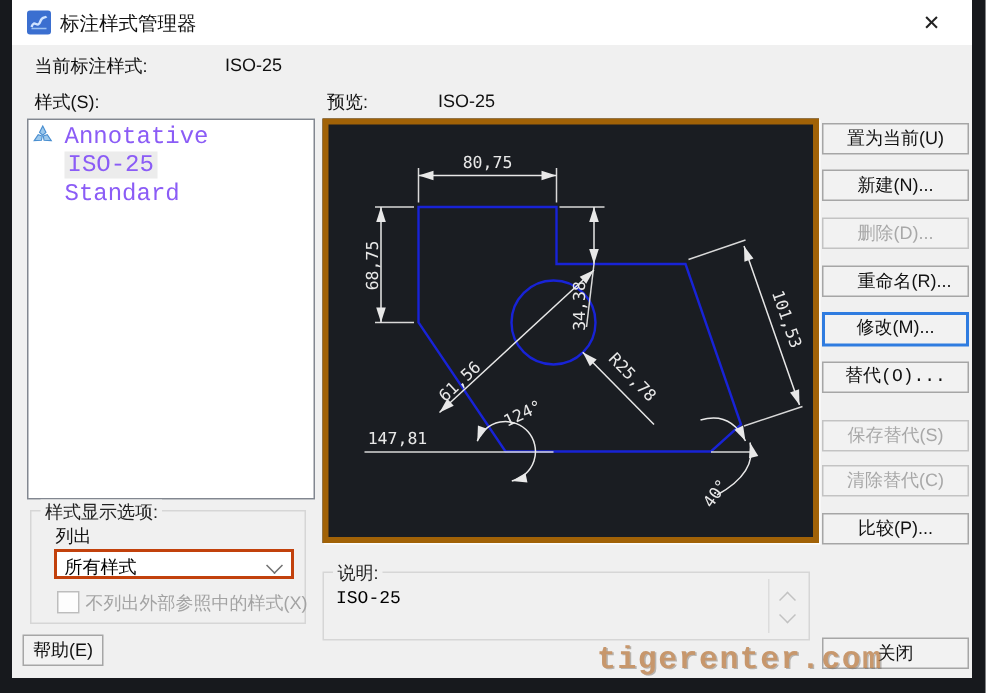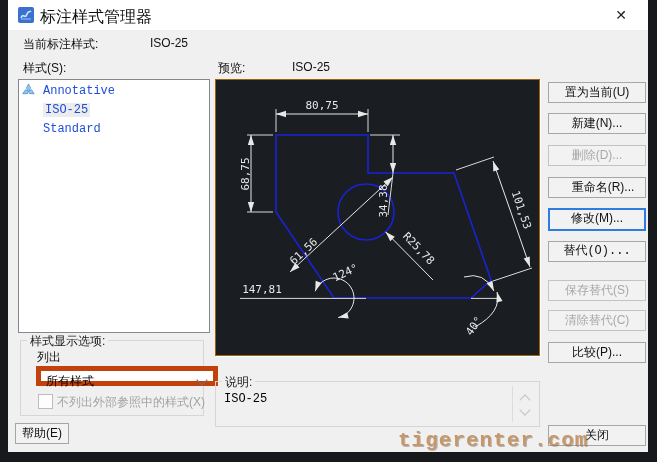--- a/index.html
+++ b/index.html
@@ -2,42 +2,42 @@
 <html><head>
 <meta charset="utf-8">
 <style>
   html,body{margin:0;padding:0;}
   body{width:657px;height:462px;position:relative;background:#17191d;overflow:hidden;
        font-family:"Liberation Sans","DejaVu Sans",sans-serif;-webkit-font-smoothing:none;}
   .dialog{position:absolute;left:8px;top:0;width:640px;height:452px;background:#f0f0f0;}
   .titlebar{position:absolute;left:0;top:0;width:640px;height:30px;background:#ffffff;}
   .app-icon{position:absolute;left:10px;top:7px;width:16px;height:16px;border-radius:2px;background:#3b6fd0;}
   .app-icon svg{position:absolute;left:0;top:0;}
-  .title-text{position:absolute;left:32px;top:7px;font-size:16px;color:#111;}
+  .title-text{position:absolute;left:32px;top:7px;font-size:13px;color:#111;}
   .close-btn{position:absolute;right:8px;top:0;width:38px;height:30px;text-align:center;line-height:30px;font-size:14px;color:#222;cursor:pointer;}
   .row-current{position:absolute;left:15px;top:36px;font-size:12px;color:#111;}
   .row-current .val{position:absolute;left:127px;top:0;white-space:nowrap;}
   .lbl{font-size:12px;color:#111;white-space:nowrap;}
   .styles-label{position:absolute;left:15px;top:60px;}
   .listbox{position:absolute;left:10px;top:79px;width:190px;height:252px;background:#ffffff;border:1px solid #828790;}
-  .list-item{position:relative;height:16px;line-height:16px;padding-left:24px;font-family:"Liberation Mono","DejaVu Sans Mono",monospace;font-size:12px;color:#1d4ed8;margin-top:3px;}
+  .list-item{position:relative;height:16px;line-height:16px;padding-left:24px;font-family:"Liberation Mono","DejaVu Sans Mono",monospace;font-size:16px;color:#8b5cf6;margin-top:3px;}
   .list-item .ann-icon{position:absolute;left:2px;top:0px;width:15px;height:15px;}
   .list-item.selected .txt{background:#ececec;padding:0 2px;}
   .groupbox{position:absolute;border:1px solid #d6d6d6;}
   .groupbox .group-label{position:absolute;top:-8px;left:6px;background:#f0f0f0;padding:0 3px;font-size:12px;color:#222;white-space:nowrap;}
   .gb-options{left:12px;top:340px;width:182px;height:74px;}
   .list-label{position:absolute;left:16px;top:8px;font-size:12px;color:#111;}
-  .dropdown{position:absolute;left:15px;top:25px;width:182px;height:20px;background:#fff;border:5px solid #c2410c;font-size:12px;color:#000;line-height:20px;padding-left:5px;box-sizing:border-box;cursor:pointer;}
+  .dropdown{position:absolute;left:15px;top:25px;width:160px;height:20px;background:#fff;border:2px solid #c2410c;font-size:12px;color:#000;line-height:20px;padding-left:5px;box-sizing:border-box;cursor:pointer;}
   .dd-chevron{position:absolute;right:7px;top:5px;width:7px;height:7px;border-right:1.6px solid #6f6f6f;border-bottom:1.6px solid #6f6f6f;transform:rotate(45deg);}
   .checkbox-row{position:absolute;left:17px;top:53px;height:14px;}
   .checkbox-box{position:absolute;left:0;top:0;width:13px;height:13px;background:#fdfdfd;border:1px solid #bdbdbd;}
   .checkbox-label{position:absolute;left:19px;top:0;font-size:12px;color:#a3a3a3;white-space:nowrap;}
   .preview-label-row{position:absolute;left:210px;top:60px;font-size:12px;color:#111;}
   .preview-label-row .val{position:absolute;left:74px;top:0;white-space:nowrap;}
-  .preview-panel{position:absolute;left:207px;top:79px;width:323px;height:275px;background:#1a1d22;border:1px solid #a16207;box-shadow:1px 1px 0 #fdfdfd;}
+  .preview-panel{position:absolute;left:207px;top:79px;width:323px;height:275px;background:#1a1d22;border:4px solid #a16207;box-shadow:1px 1px 0 #fdfdfd;}
   .gb-desc{left:207px;top:381px;width:323px;height:44px;}
   .desc-text{position:absolute;left:8px;top:10px;font-family:"Liberation Mono","DejaVu Sans Mono",monospace;font-size:12px;color:#000;}
   .desc-sep{position:absolute;right:26px;top:4px;bottom:4px;width:1px;background:#dcdcdc;}
   .spinner{position:absolute;right:6px;top:8px;width:16px;height:30px;}
   .spin-chev{position:absolute;left:4px;width:7px;height:7px;border-right:1.6px solid #c2c2c2;border-bottom:1.6px solid #c2c2c2;cursor:pointer;}
   .spin-up{top:6px;transform:rotate(-135deg);}
   .spin-down{top:16px;transform:rotate(45deg);}
   .btn{position:absolute;left:540px;width:98px;height:21px;background:#f2f2f2;border:1px solid #a6a6a6;font-size:12px;color:#111;text-align:center;line-height:19px;box-sizing:border-box;cursor:pointer;white-space:nowrap;}
   .btn.disabled{color:#a8a8a8;border-color:#c3c3c3;cursor:default;}
   .btn.focused{border:2px solid #2f7ce0;line-height:17px;}

